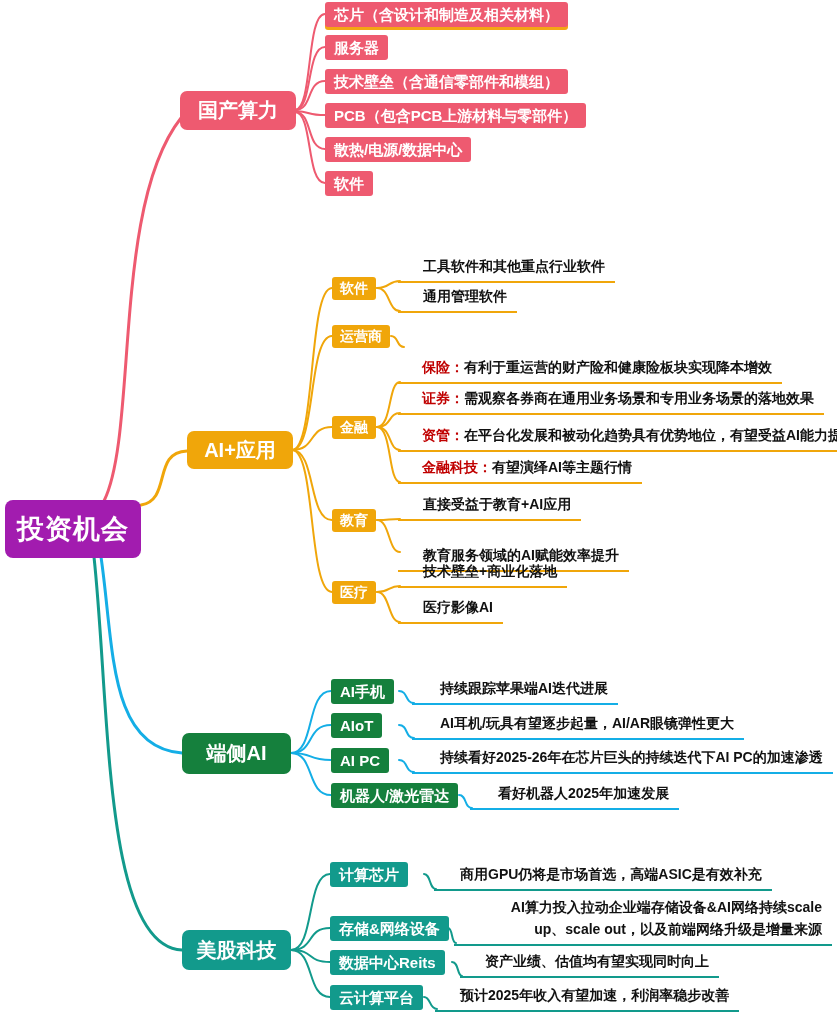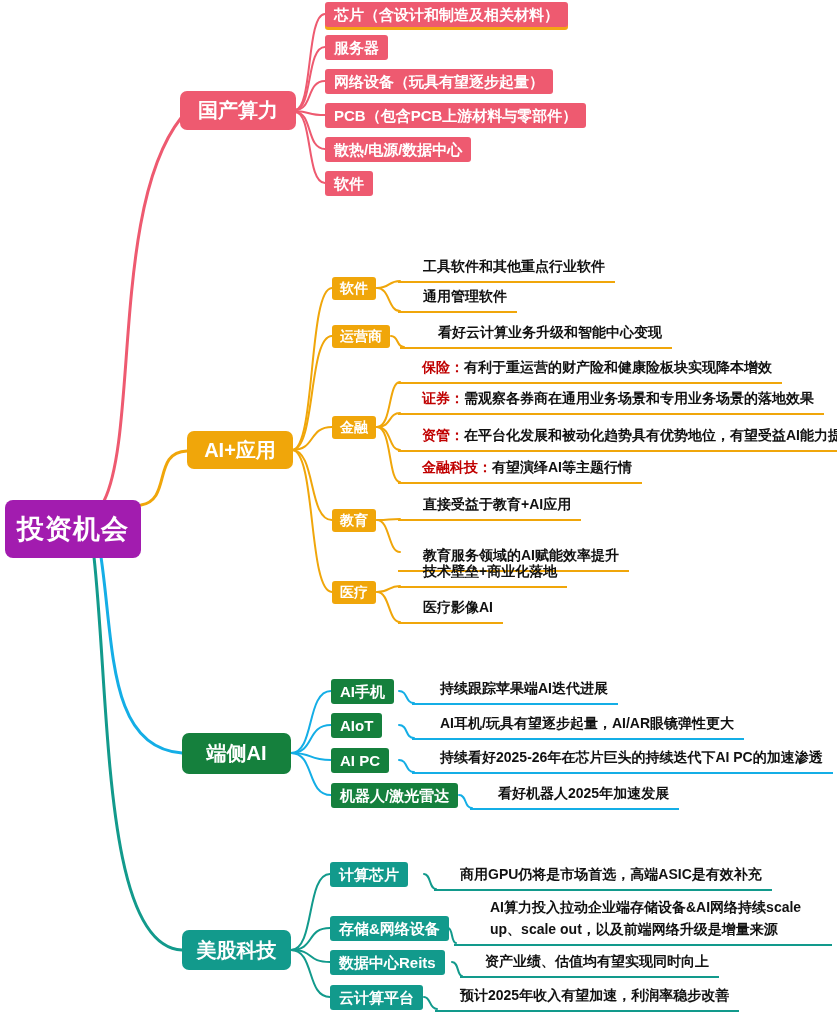--- a/index.html
+++ b/index.html
@@ -96,34 +96,33 @@
 
   <div class="node root" style="left:5px;top:500px;width:136px;height:58px;">投资机会</div>
 
   <div class="node branch bg-pink" style="left:180px;top:91px;width:116px;height:39px;">国产算力</div>
   <div class="node branch bg-gold" style="left:187px;top:431px;width:106px;height:38px;">AI+应用</div>
   <div class="node branch bg-blue" style="left:182px;top:733px;width:109px;height:41px;">端侧AI</div>
   <div class="node branch bg-teal" style="left:182px;top:930px;width:109px;height:40px;">美股科技</div>
 
   <div class="chip bg-pink hl" style="left:325px;top:2px;">芯片（含设计和制造及相关材料）</div>
   <div class="chip bg-pink" style="left:325px;top:35px;">服务器</div>
-  <div class="chip bg-pink" style="left:325px;top:69px;">网络设备（玩具有望逐步起量）</div>
+  <div class="chip bg-pink" style="left:325px;top:69px;">技术壁垒（含通信零部件和模组）</div>
   <div class="chip bg-pink" style="left:325px;top:103px;">PCB（包含PCB上游材料与零部件）</div>
   <div class="chip bg-pink" style="left:325px;top:137px;">散热/电源/数据中心</div>
   <div class="chip bg-pink" style="left:325px;top:171px;">软件</div>
 
   <div class="chip sm bg-gold" style="left:332px;top:277px;">软件</div>
   <div class="chip sm bg-gold" style="left:332px;top:325px;">运营商</div>
   <div class="chip sm bg-gold" style="left:332px;top:416px;">金融</div>
   <div class="chip sm bg-gold" style="left:332px;top:509px;">教育</div>
   <div class="chip sm bg-gold" style="left:332px;top:581px;">医疗</div>
 
   <div class="note u-gold" style="left:398px;top:258px;">工具软件和其他重点行业软件</div>
   <div class="note u-gold" style="left:398px;top:288px;">通用管理软件</div>
-  <div class="note u-gold" style="left:400px;top:324px;padding-left:38px;">看好云计算业务升级和智能中心变现</div>
 
   <div class="note u-gold" style="left:398px;top:390px;padding-left:24px;">
     <span class="pre">证券：</span><span>需观察各券商在通用业务场景和专用业务场景的落地效果</span>
   </div>
   <div class="note u-gold" style="left:398px;top:359px;padding-left:24px;">
     <span class="pre">保险：</span><span>有利于重运营的财产险和健康险板块实现降本增效</span>
   </div>
   <div class="note u-gold" style="left:398px;top:427px;padding-left:24px;">
     <span class="pre">资管：</span><span>在平台化发展和被动化趋势具有优势地位，有望受益AI能力提升</span>
   </div>
@@ -145,17 +144,17 @@
   <div class="note u-blue" style="left:412px;top:715px;padding-left:28px;">AI耳机/玩具有望逐步起量，AI/AR眼镜弹性更大</div>
   <div class="note u-blue" style="left:412px;top:749px;padding-left:28px;">持续看好2025-26年在芯片巨头的持续迭代下AI PC的加速渗透</div>
   <div class="note u-blue" style="left:470px;top:785px;padding-left:28px;">看好机器人2025年加速发展</div>
 
   <div class="chip bg-teal" style="left:330px;top:862px;">计算芯片</div>
   <div class="chip bg-teal" style="left:330px;top:916px;">存储&amp;网络设备</div>
   <div class="chip bg-teal" style="left:330px;top:950px;">数据中心Reits</div>
   <div class="chip bg-teal" style="left:330px;top:985px;">云计算平台</div>
 
   <div class="note u-teal" style="left:434px;top:866px;padding-left:26px;">商用GPU仍将是市场首选，高端ASIC是有效补充</div>
-  <div class="note u-teal wrap" style="left:454px;top:896px;padding-left:36px;width:378px;">AI算力投入拉动企业端存储设备&amp;AI网络持续scale up、scale out，以及前端网络升级是增量来源</div>
+  <div class="note u-teal wrap" style="left:454px;top:896px;padding-left:36px;width:378px;text-align:right;">AI算力投入拉动企业端存储设备&amp;AI网络持续scale up、scale out，以及前端网络升级是增量来源</div>
   <div class="note u-teal" style="left:460px;top:953px;">资产业绩、估值均有望实现同时向上</div>
   <div class="note u-teal" style="left:435px;top:987px;">预计2025年收入有望加速，利润率稳步改善</div>
 
 </div>
 
 </body></html>

